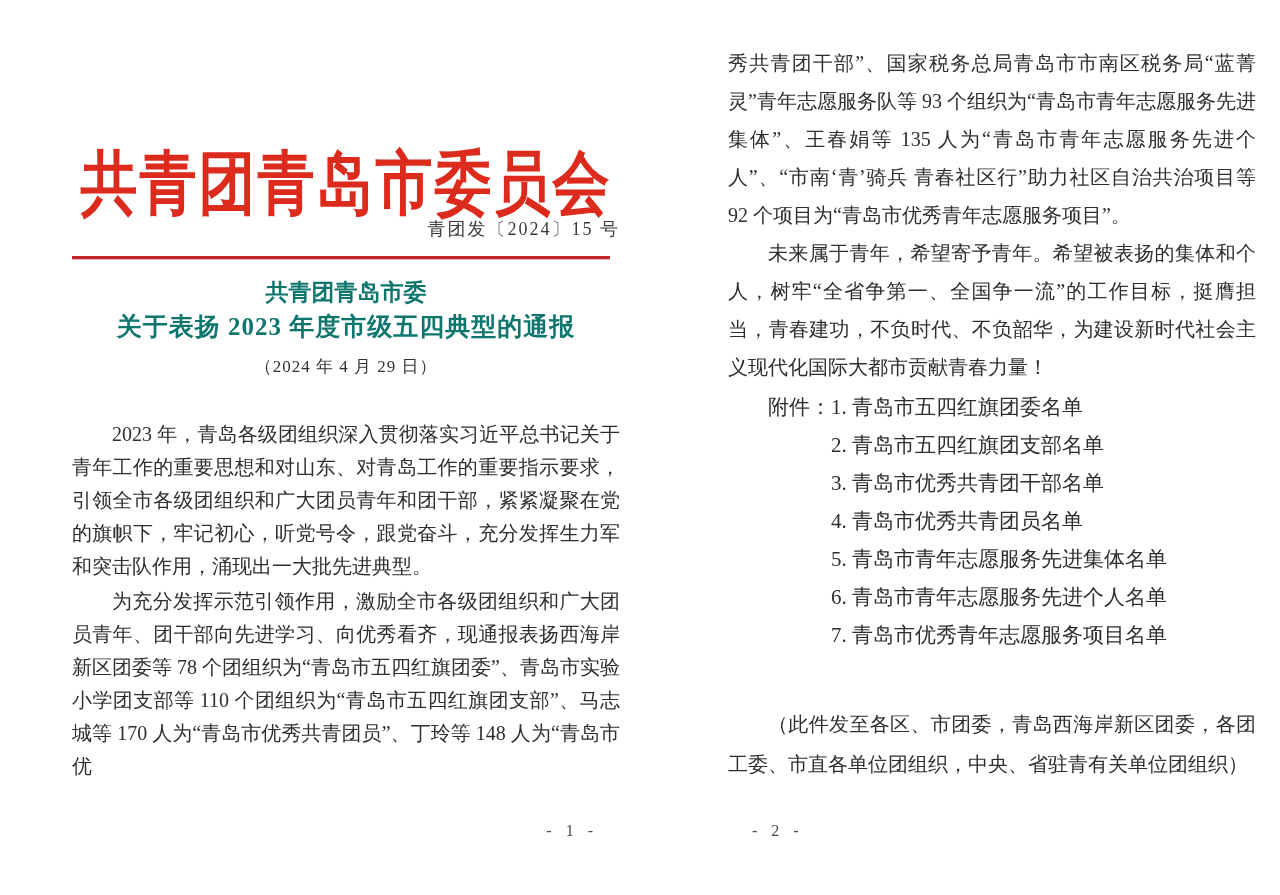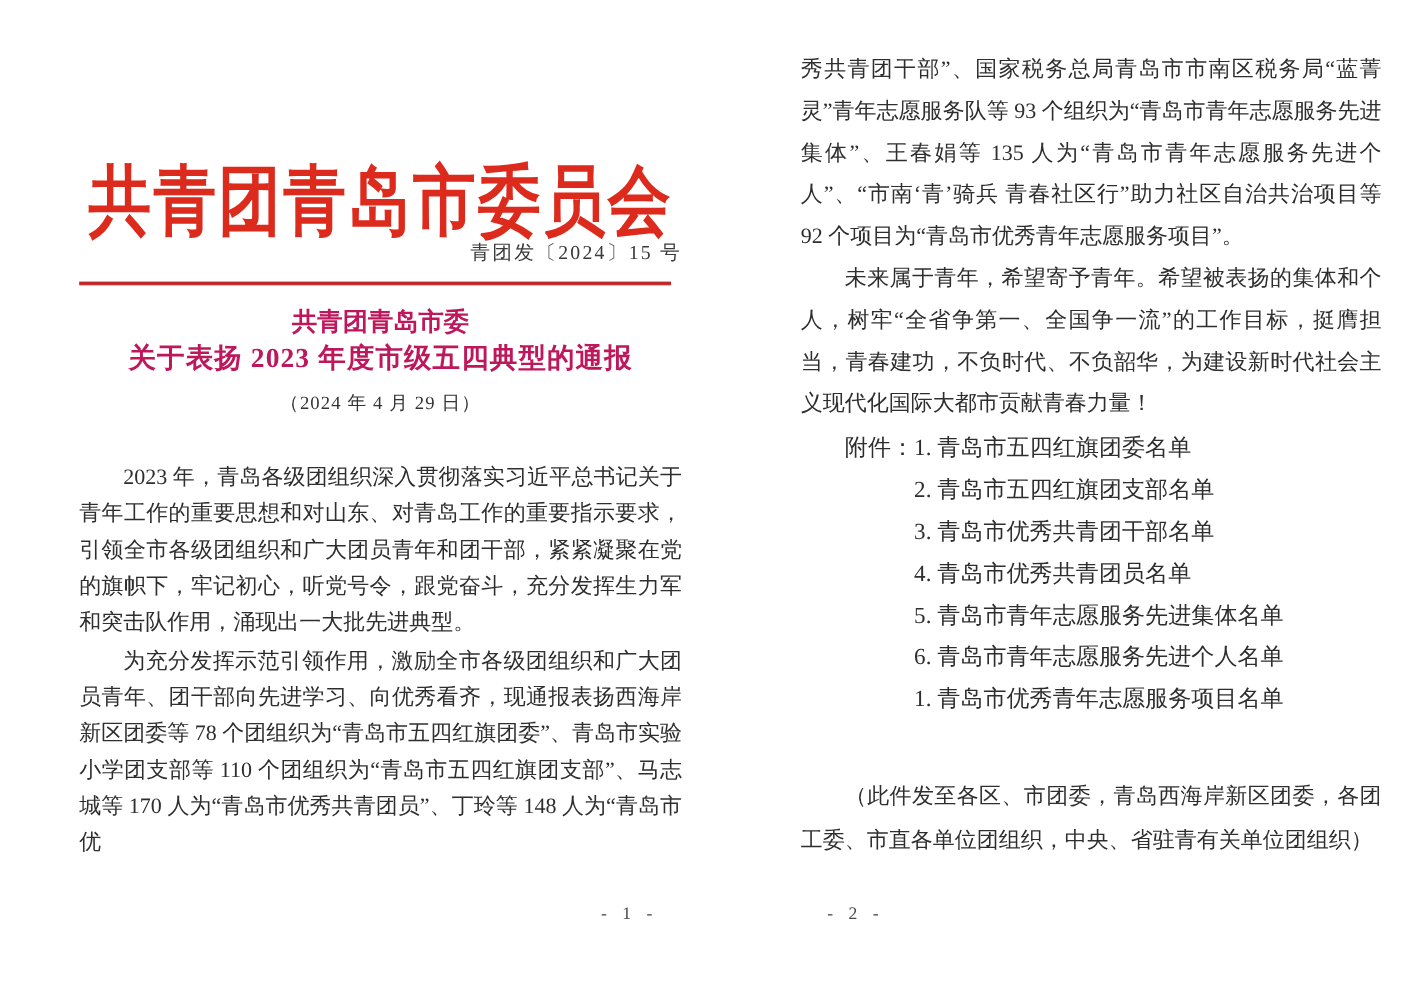--- a/index.html
+++ b/index.html
@@ -49,21 +49,21 @@
     margin-top: 15px;
     width: 538px;
     height: 3px;
     background: #c2262b;
     box-shadow: 0 1px 0 rgba(222,120,130,0.55);
   }
   .doc-title {
     margin-top: 18px;
     text-align: center;
     font-weight: bold;
-    color: #be185d;
+    color: #0f766e;
   }
   .doc-title .t1 { font-size: 23px; line-height: 32px; }
   .doc-title .t2 { font-size: 25px; line-height: 36px; letter-spacing: 1px; text-align: center; }
   .doc-date {
     margin-top: 10px;
     text-align: center;
     font-size: 17px;
     color: #333;
     letter-spacing: 1px;
   }
@@ -154,21 +154,21 @@
 
     <div class="attachments">
       <span class="att-label">附件：</span>
       <div class="att-list">
         <div class="att-item">1. 青岛市五四红旗团委名单</div>
         <div class="att-item">2. 青岛市五四红旗团支部名单</div>
         <div class="att-item">3. 青岛市优秀共青团干部名单</div>
         <div class="att-item">4. 青岛市优秀共青团员名单</div>
         <div class="att-item">5. 青岛市青年志愿服务先进集体名单</div>
         <div class="att-item">6. 青岛市青年志愿服务先进个人名单</div>
-        <div class="att-item">1. 青岛市优秀青年志愿服务项目名单</div>
+        <div class="att-item">7. 青岛市优秀青年志愿服务项目名单</div>
       </div>
     </div>
 
     <p class="distribution">（此件发至各区、市团委，青岛西海岸新区团委，各团工委、市直各单位团组织，中央、省驻青有关单位团组织）</p>
 
     <div class="page-number pn-right">- 2 -</div>
   </div>
 
 </div>
 

